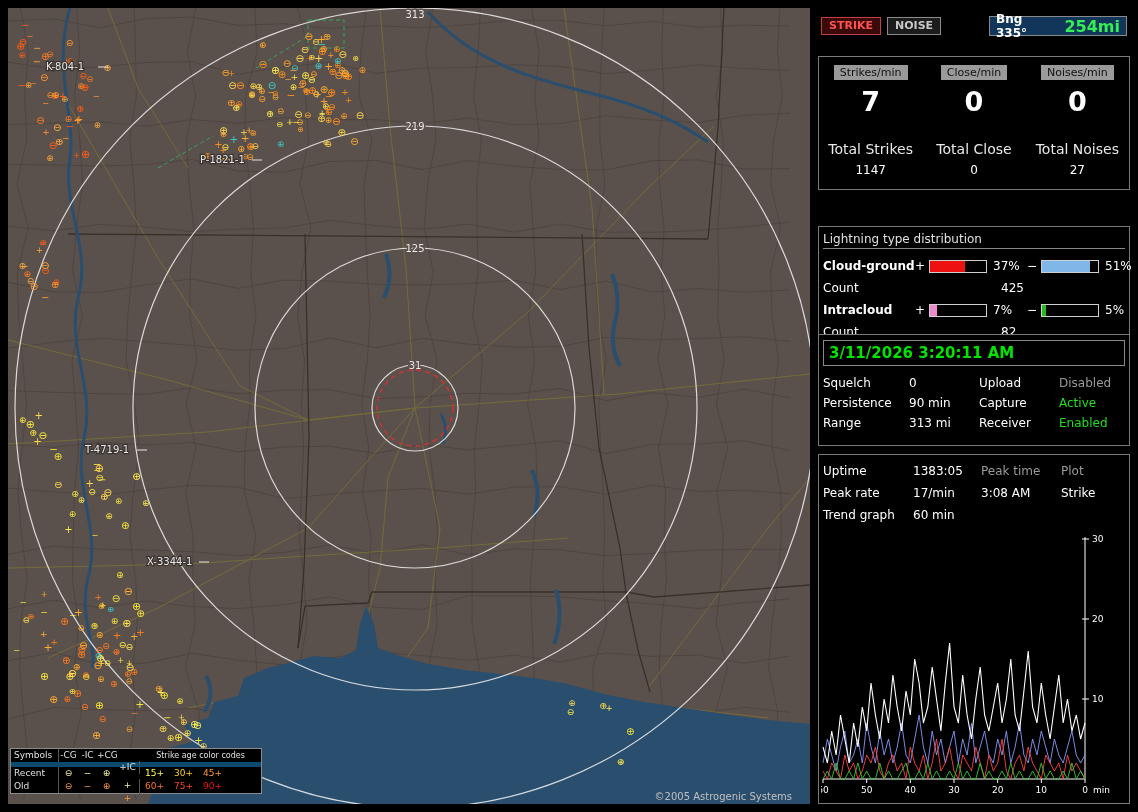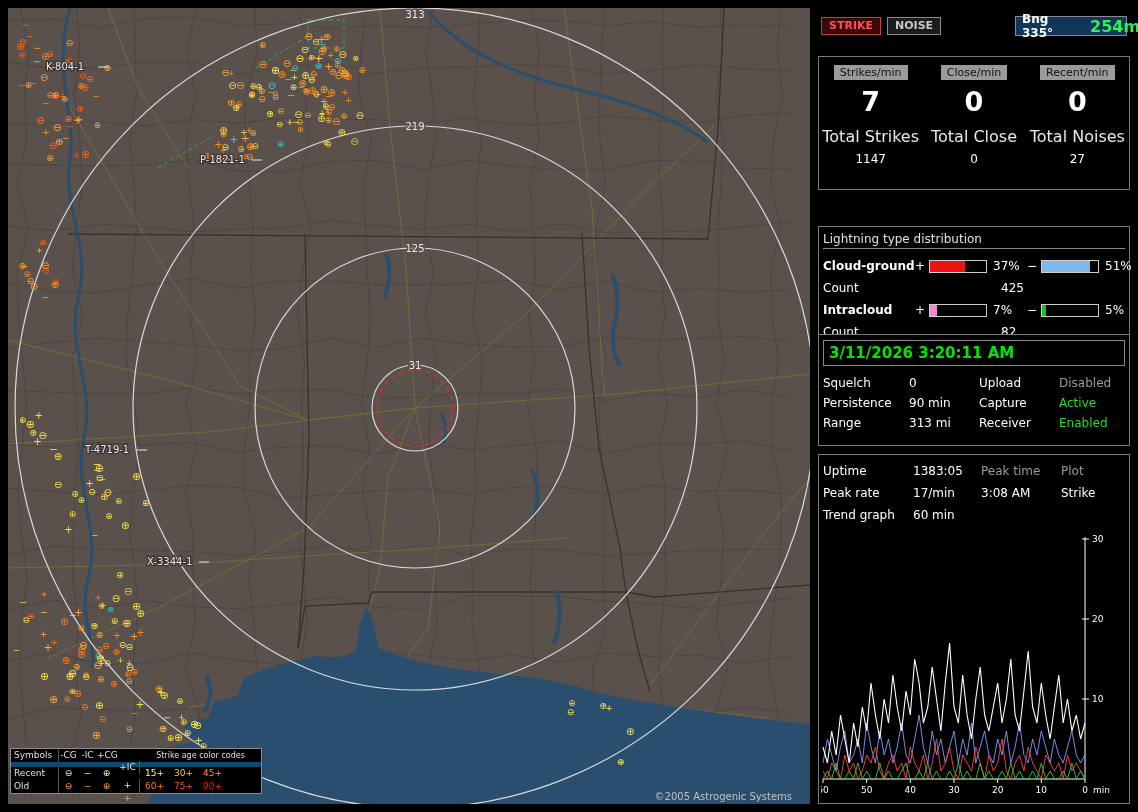--- a/index.html
+++ b/index.html
@@ -17,29 +17,29 @@
   .lg-sym:nth-of-type(5){border-right:1px solid #555;width:23px;margin-top:23px;}
   .lg-age-h{flex:1;text-align:center;font-size:8px;}
   .lg-age{width:29px;text-align:center;}
   
   .panel{position:absolute;left:818px;top:0;width:312px;height:812px;font-size:12px;}
   .sec{position:absolute;left:0;width:312px;border:1px solid #7a7a7a;background:#000;box-sizing:border-box;}
   .sec1{top:12px;height:28px;display:flex;align-items:center;gap:6px;padding:0 3px;border:none;background:none;}
   .btn{height:18px;line-height:16px;padding:0 7px;font-size:11px;font-weight:bold;box-sizing:border-box;cursor:pointer;}
   .btn-strike{border:1px solid #c04040;background:#3a0a0a;color:#ff5050;}
   .btn-noise{border:1px solid #8a8a8a;background:#1c1c1c;color:#c8c8c8;}
-  .bearing{margin-left:auto;width:112px;height:20px;background:#12365a;border:1px solid #8a8a8a;
+  .bearing{margin-left:auto;width:138px;height:20px;background:#12365a;border:1px solid #8a8a8a;
     display:flex;align-items:center;justify-content:space-between;padding:0 6px;box-sizing:border-box;gap:37px;}
   .bearing b{font-size:12px;color:#fff;}
   .bearing .rng{color:#33ee55;font-weight:bold;font-size:16px;}
   .sec2{top:56px;height:134px;display:flex;}
   .ratecol{flex:1;text-align:center;padding-top:8px;}
   .chip{display:inline-block;background:#9a9a9a;color:#111;font-size:11px;padding:1px 6px;}
   .bignum{font-size:27px;font-weight:bold;margin-top:6px;}
-  .totlbl{font-size:16px;color:#e8e8e8;margin-top:10px;}
+  .totlbl{font-size:14px;color:#e8e8e8;margin-top:24px;}
   .totval{font-size:12px;color:#fff;margin-top:6px;}
   .sec3{top:196px;height:132px;padding:5px 4px;margin-top:30px;}
   .dist-title{color:#e0e0e0;border-bottom:1px solid #888;padding-bottom:2px;margin-bottom:6px;}
   .drow{display:grid;grid-template-columns:92px 14px 60px 38px 14px 60px 32px;align-items:center;height:22px;}
   .crow{display:grid;grid-template-columns:92px 14px 60px 38px 14px 60px 32px;align-items:center;height:22px;gap:36px;}
   .dlabel{font-weight:bold;}
   .bar{display:inline-block;width:56px;height:11px;border:1px solid #cfcfcf;background:#000;}
   .bar i{display:block;height:100%;}
   .pct{padding-left:4px;}
   .sec4{top:334px;height:112px;padding:5px 4px;}
@@ -496,21 +496,21 @@
       <div class="totlbl">Total Strikes</div>
       <div class="totval">1147</div>
     </div>
     <div class="ratecol">
       <span class="chip">Close/min</span>
       <div class="bignum">0</div>
       <div class="totlbl">Total Close</div>
       <div class="totval">0</div>
     </div>
     <div class="ratecol">
-      <span class="chip">Recent/min</span>
+      <span class="chip">Noises/min</span>
       <div class="bignum">0</div>
       <div class="totlbl">Total Noises</div>
       <div class="totval">27</div>
     </div>
   </div>
 
   <div class="sec sec3">
     <div class="dist-title">Lightning type distribution</div>
     <div class="drow">
       <span class="dlabel">Cloud-ground</span>

